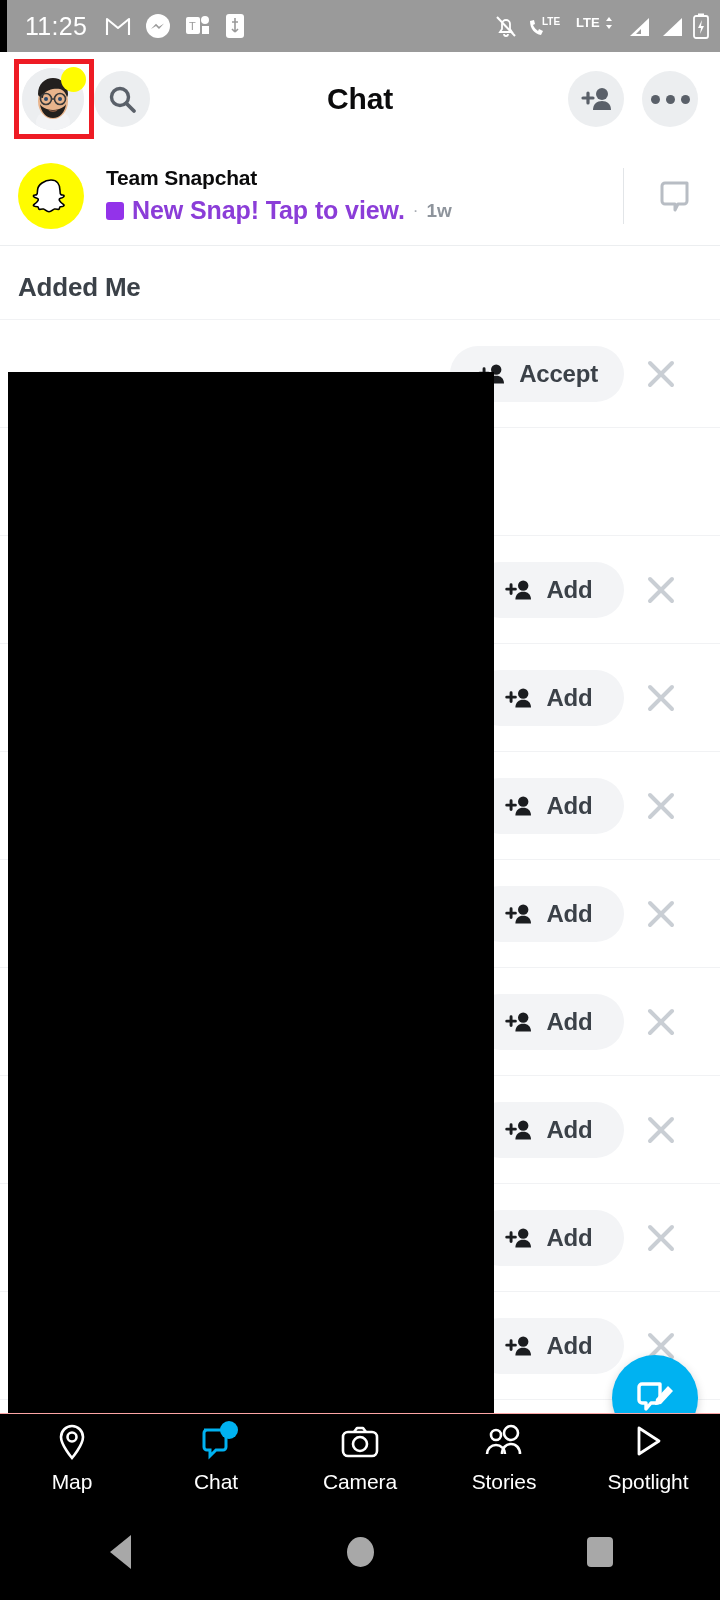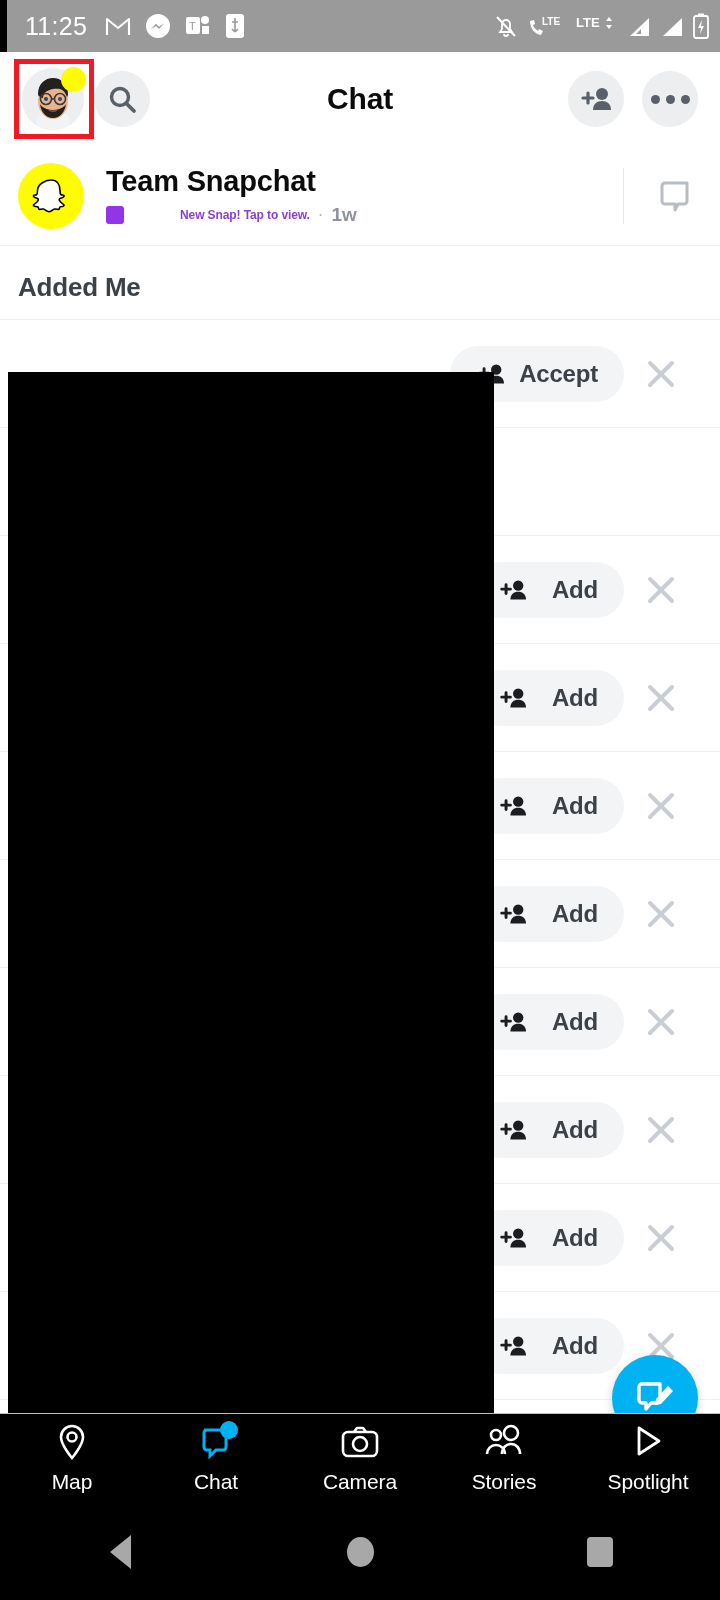--- a/index.html
+++ b/index.html
@@ -71,44 +71,44 @@
   
   .ts-row{
     height:100px; display:flex; align-items:center; padding:0 18px;
     border-bottom:1px solid #eceef0;
   }
   .ghost-av{
     width:66px; height:66px; border-radius:50%; background:#fffc00;
     display:flex; align-items:center; justify-content:center; flex:0 0 auto;
   }
   .ts-text{ margin-left:22px; flex:1 1 auto; }
-  .ts-name{ font-size:29px; font-weight:700; color:#0b0b0c; letter-spacing:-.2px; }
+  .ts-name{ font-size:21px; font-weight:700; color:#0b0b0c; letter-spacing:-.2px; }
   .ts-sub{ display:flex; align-items:center; gap:8px; margin-top:6px; }
   .sq{ width:18px; height:18px; border-radius:3px; background:#9333ea; display:block; }
-  .ts-status{ font-size:12px; font-weight:700; color:#8b3dd8; letter-spacing:-.1px;margin-left:48px; }
+  .ts-status{ font-size:25px; font-weight:700; color:#8b3dd8; letter-spacing:-.1px; }
   .ts-dot{ color:#a9adb4; font-size:17px; }
   .ts-time{ font-size:19px; color:#8e949c; font-weight:600; }
   .ts-divider{ width:1px; height:56px; background:#e2e5e8; margin:0 26px 0 6px; }
   .ts-bubble{ width:52px; display:flex; align-items:center; justify-content:center; }
 
   
   .section-title{
     padding:26px 18px 16px 18px;
     font-size:26px; font-weight:700; color:#3b4148; letter-spacing:-.2px;
   }
   .req-list{ border-top:1px solid #f1f2f4; }
   .req-row{
     height:108px; display:flex; align-items:center; justify-content:flex-end;
     padding:0 22px 0 0;
     border-bottom:1px solid #f1f2f4;
   }
   .pill{
     height:56px; min-width:152px;
     border-radius:28px; background:#f3f4f6;
-    display:flex; align-items:center; justify-content:space-between; gap:13px;
+    display:flex; align-items:center; justify-content:center; gap:13px;
     padding:0 26px;
   }
   .pill-label{ font-size:24px; font-weight:700; color:#3b4148; letter-spacing:-.2px; }
   .x-btn{ width:74px; display:flex; align-items:center; justify-content:center; }
 
   
   .redaction{
     position:absolute;
     left:8px; top:320px; width:486px; height:1094px;
     background:#000;

